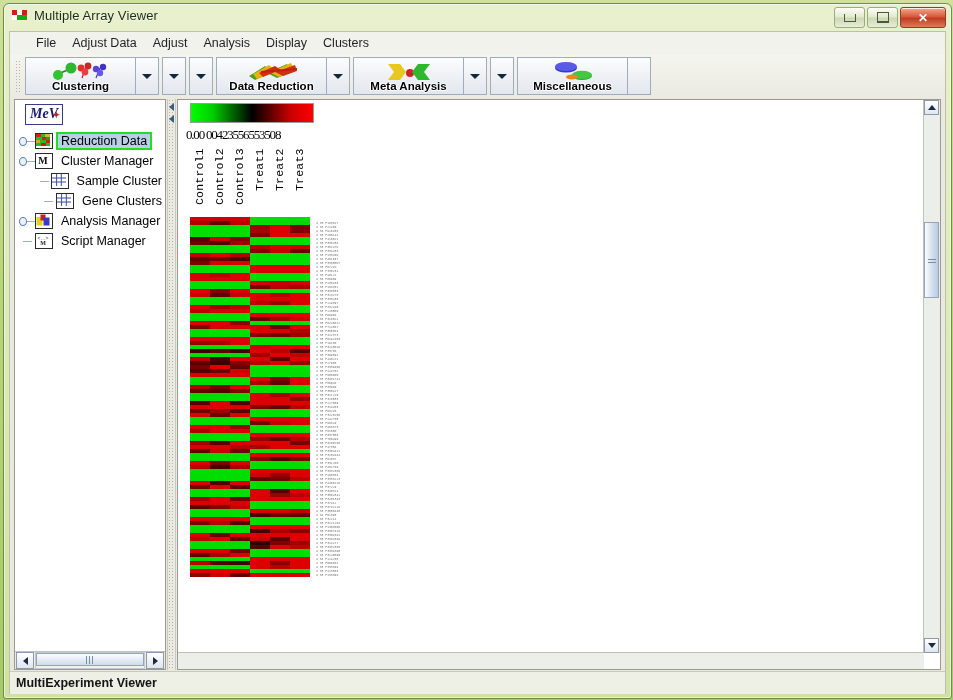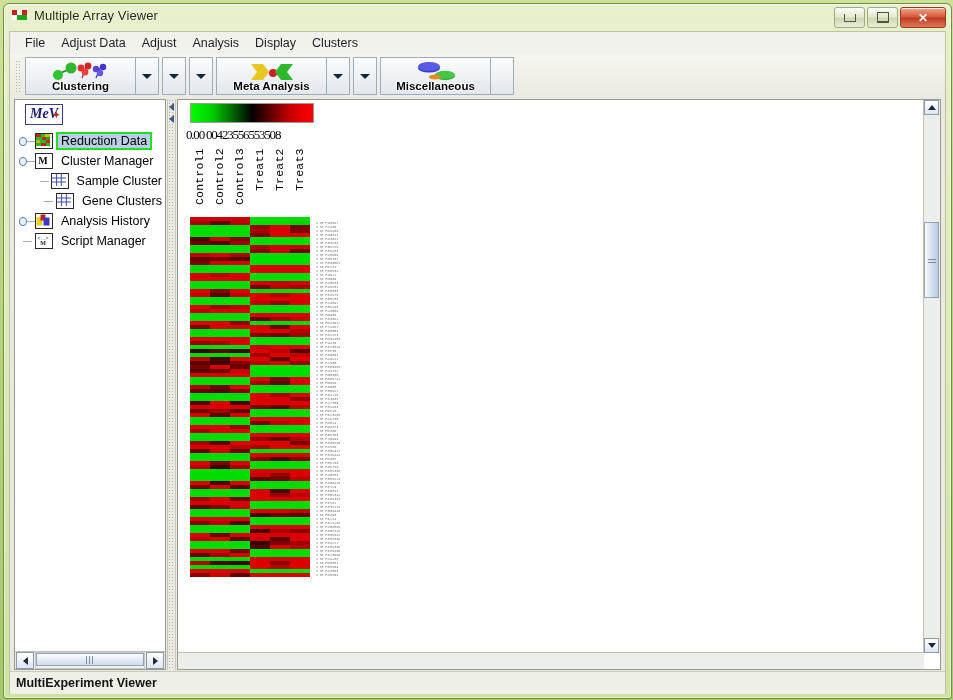--- a/index.html
+++ b/index.html
@@ -67,21 +67,21 @@
     border-bottom: none;
     box-sizing: border-box;
   }
 
   
   .menubar {
     position: absolute; left: 0; top: 0; right: 0; height: 22px;
     background: #f2f2ec;
     border-bottom: 5px solid #000000;
     display: flex; align-items: center;
-    padding-left: 7px;
+    padding-left: 18px;
   }
   .menu-item {
     font-size: 12.5px; color: #1f1f1f;
     padding: 2px 8px; cursor: default; white-space: nowrap;
   }
 
   
   .toolbar {
     position: absolute; left: 0; top: 22px; right: 0; height: 44px;
     background: linear-gradient(180deg,#f5f5ef 0%, #eaeae2 100%);
@@ -395,20 +395,34 @@
               <i></i>
             </div>
         </div>
 
         <div class="tbgroup">
           <div class="tarrow">
               <i></i>
             </div>
         </div>
 
+        <div class="tbgroup">
+          <div class="tbtn">
+            <svg class="tico" viewBox="0 0 62 26">
+              <polygon points="8,16 24,6 30,11 46,4 52,12 36,18 28,14 14,20" fill="#4aa020"></polygon>
+              <polygon points="12,14 28,5 34,10 50,3 54,11 38,17 30,13 16,19" fill="#e8b010"></polygon>
+              <polygon points="18,13 34,6 40,10 54,5 56,11 42,16 34,12 22,17" fill="#d03010"></polygon>
+              <path d="M20 12 L56 9" stroke="#c02010" stroke-width="2"></path>
+            </svg>
+            <span class="lbl">Data Reduction</span>
+          </div>
+          <div class="tarrow">
+              <i></i>
+            </div>
+        </div>
 
         <div class="tbgroup">
           <div class="tbtn">
             <svg class="tico" viewBox="0 0 62 26">
               <polygon points="10,4 22,4 28,12 22,20 10,20 16,12" fill="#e8c820"></polygon>
               <circle cx="32" cy="13" r="4" fill="#d02020"></circle>
               <polygon points="52,4 40,4 34,12 40,20 52,20 46,12" fill="#2eb82e"></polygon>
             </svg>
             <span class="lbl">Meta Analysis</span>
           </div>
@@ -528,21 +542,21 @@
                   <span class="dash"></span>
                 </span>
               <span class="tico-box">
                 <svg viewBox="0 0 14 12" width="14" height="12">
                   <rect width="14" height="12" fill="#fff"></rect>
                   <rect x="0.5" y="3" width="6" height="8.5" fill="#e8d020"></rect>
                   <rect x="4.5" y="0.5" width="5" height="6" fill="#c02020"></rect>
                   <rect x="7.5" y="3.5" width="6" height="8" fill="#3a3ac0"></rect>
                 </svg>
               </span>
-              <span class="tlabel">Analysis History</span>
+              <span class="tlabel">Analysis Manager</span>
             </div>
 
             <div class="tnode">
               <span class="thandle">
                   <span class="dash"></span>
                 </span>
               <span class="tico-box">
                 <svg viewBox="0 0 14 12" width="14" height="12">
                   <rect width="14" height="12" fill="#fff"></rect>
                   <text x="7" y="6" font-size="5" text-anchor="middle" fill="#303030">&lt;…&gt;</text>

